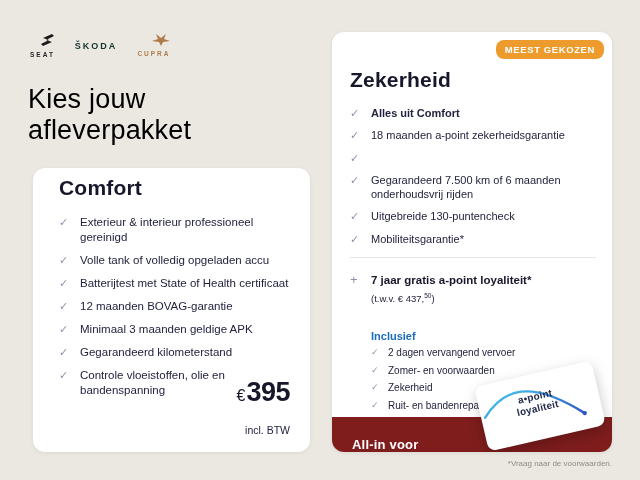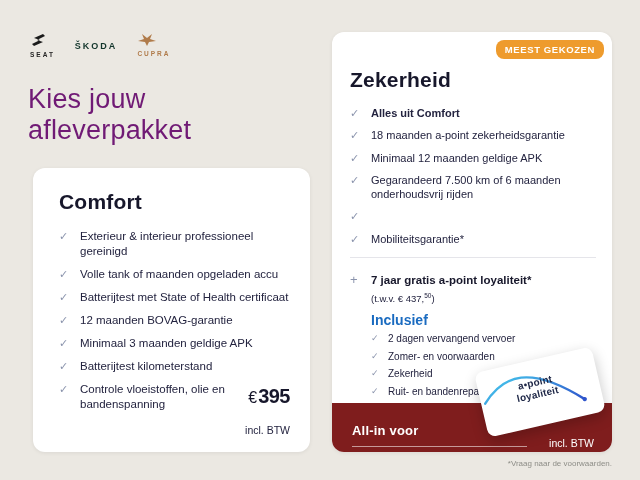--- a/index.html
+++ b/index.html
@@ -2,61 +2,61 @@
 <html><head>
 <meta charset="utf-8">
 <style>
   * { margin:0; padding:0; box-sizing:border-box; }
   html,body { width:640px; height:480px; }
   body { font-family:"Liberation Sans", sans-serif; background:#EBE8E2; position:relative; overflow:hidden; color:#23233F; }
   .page { position:absolute; inset:0; }
 
   
   .logos { position:absolute; left:30px; top:33px; display:flex; align-items:center; gap:20px; }
-  .logo { display:flex; flex-direction:column; align-items:flex-start; gap:2px; }
+  .logo { display:flex; flex-direction:column; align-items:flex-end; gap:2px; }
   .logo-caption { font-size:6.5px; letter-spacing:2px; font-weight:bold; color:#262626; }
   .skoda-word { font-size:9px; letter-spacing:2px; font-weight:bold; color:#12352B; }
   .cupra-caption { color:#B07B4A; }
 
   
-  .heading { position:absolute; left:28px; top:84px; width:250px; font-size:27px; line-height:1.16; font-weight:500; color:#701a75; letter-spacing:.2px; }
+  .heading { position:absolute; left:28px; top:84px; width:250px; font-size:27px; line-height:1.16; font-weight:500; color:#000000; letter-spacing:.2px; }
 
   
   .card { background:#fff; border-radius:12px; box-shadow:0 1px 4px rgba(0,0,0,.07); }
-  .comfort-card { position:absolute; left:33px; top:168px; width:277px; height:284px; padding:22px 20px 16px 26px; }
+  .comfort-card { position:absolute; left:33px; top:168px; width:277px; height:284px; padding:8px 20px 16px 26px; }
   .card-title { font-size:21px; font-weight:bold; color:#17172B; letter-spacing:.2px; }
   .comfort-card .card-title { margin-bottom:15px; }
 
   ul.checklist { list-style:none; }
   ul.checklist li { display:flex; gap:9px; margin-bottom:8px; font-size:11.5px; line-height:1.3; color:#23233F; font-weight:500; }
   .check { color:#8A93AC; font-size:11px; line-height:1.3; flex:0 0 12px; }
   .bold-item { font-weight:bold; }
 
   .price-block { position:absolute; right:20px; bottom:16px; text-align:right; color:#17172B; }
   .price-line { display:flex; align-items:baseline; justify-content:flex-end; gap:1px; }
   .euro { font-size:16px; font-weight:500; }
-  .price-num { font-size:20px; font-weight:bold; letter-spacing:-.5px; }
+  .price-num { font-size:27px; font-weight:bold; letter-spacing:-.5px; }
   .price-note { font-size:10.5px; margin-top:16px; color:#23233F; }
 
   
   .zeker-card { position:absolute; left:332px; top:32px; width:280px; height:420px; border-radius:12px; overflow:hidden; box-shadow:0 1px 4px rgba(0,0,0,.07); display:flex; flex-direction:column; background:#fff; }
   .zeker-body { flex:1; position:relative; padding:20px 16px 0 18px; }
   .badge { position:absolute; top:8px; right:8px; background:#EE9B2D; color:#fff; font-size:9.5px; font-weight:bold; letter-spacing:.6px; padding:4px 9px; border-radius:8px; }
   .zeker-body .card-title { margin:16px 0 14px 0; }
   .zeker-body ul.checklist li { font-size:11px; margin-bottom:8px; }
 
   .divider { border:none; border-top:1px solid #E5E5EA; margin:11px 0 12px 0; }
 
   .plus-row { display:flex; gap:9px; align-items:baseline; }
   .plus-icon { color:#8A93AC; font-size:13px; font-weight:500; flex:0 0 12px; }
   .plus-label { font-size:11.5px; font-weight:bold; color:#17172B; }
   .plus-value { font-size:9.5px; font-weight:500; color:#23233F; white-space:nowrap; }
   .plus-value sup { font-size:6.5px; }
 
-  .inclusief { margin:6px 0 5px 21px; color:#1A6BC0; font-size:14px; font-weight:bold; }
+  .inclusief { margin:24px 0 5px 21px; color:#1A6BC0; font-size:11px; font-weight:bold; }
   ul.sub-checklist { list-style:none; margin-left:21px; width:150px; }
   ul.sub-checklist li { display:flex; gap:7px; margin-bottom:5px; font-size:10px; line-height:1.25; color:#23233F; font-weight:500; }
   ul.sub-checklist .check { font-size:9px; flex:0 0 10px; }
 
   
   .loyalty-card { position:absolute; right:12px; bottom:-22px; width:120px; height:66px; background:#fff; border-radius:8px; transform:rotate(-13deg); box-shadow:0 5px 14px rgba(0,0,0,.22); z-index:3; overflow:hidden; }
   .loyalty-card svg { position:absolute; inset:0; }
   .loyalty-text { position:absolute; top:17px; left:36px; text-align:center; color:#1E2747; font-weight:bold; font-size:10px; line-height:1.15; letter-spacing:.2px; }
 
   
@@ -98,37 +98,37 @@
 
   <div class="card comfort-card">
     <h2 class="card-title">Comfort</h2>
     <ul class="checklist">
       <li>
           <span class="check">✓</span>
           <span>Exterieur &amp; interieur professioneel gereinigd</span>
         </li>
       <li>
           <span class="check">✓</span>
-          <span>Volle tank of maanden opgeladen accu</span>
+          <span>Volle tank of volledig opgeladen accu</span>
         </li>
       <li>
           <span class="check">✓</span>
           <span>Batterijtest met State of Health certificaat</span>
         </li>
       <li>
           <span class="check">✓</span>
           <span>12 maanden BOVAG-garantie</span>
         </li>
       <li>
           <span class="check">✓</span>
           <span>Minimaal 3 maanden geldige APK</span>
         </li>
       <li>
           <span class="check">✓</span>
-          <span>Batterijtest kilometerstand</span>
+          <span>Gegarandeerd kilometerstand</span>
         </li>
       <li>
           <span class="check">✓</span>
           <span>Controle vloeistoffen, olie en bandenspanning</span>
         </li>
     </ul>
     <div class="price-block">
       <div class="price-line">
         <span class="euro">€</span>
           <span class="price-num">395</span>
@@ -145,28 +145,28 @@
         <li>
             <span class="check">✓</span>
             <span class="bold-item">Alles uit Comfort</span>
           </li>
         <li>
             <span class="check">✓</span>
             <span>18 maanden a-point zekerheidsgarantie</span>
           </li>
         <li>
             <span class="check">✓</span>
-            <span>Minimaal 12 maanden geldige APK</span>
           </li>
         <li>
             <span class="check">✓</span>
             <span>Gegarandeerd 7.500 km of 6 maanden onderhoudsvrij rijden</span>
           </li>
         <li>
             <span class="check">✓</span>
+            <span>Uitgebreide 130-puntencheck</span>
           </li>
         <li>
             <span class="check">✓</span>
             <span>Mobiliteitsgarantie*</span>
           </li>
       </ul>
 
       <hr class="divider">
 
       <div class="plus-row">

